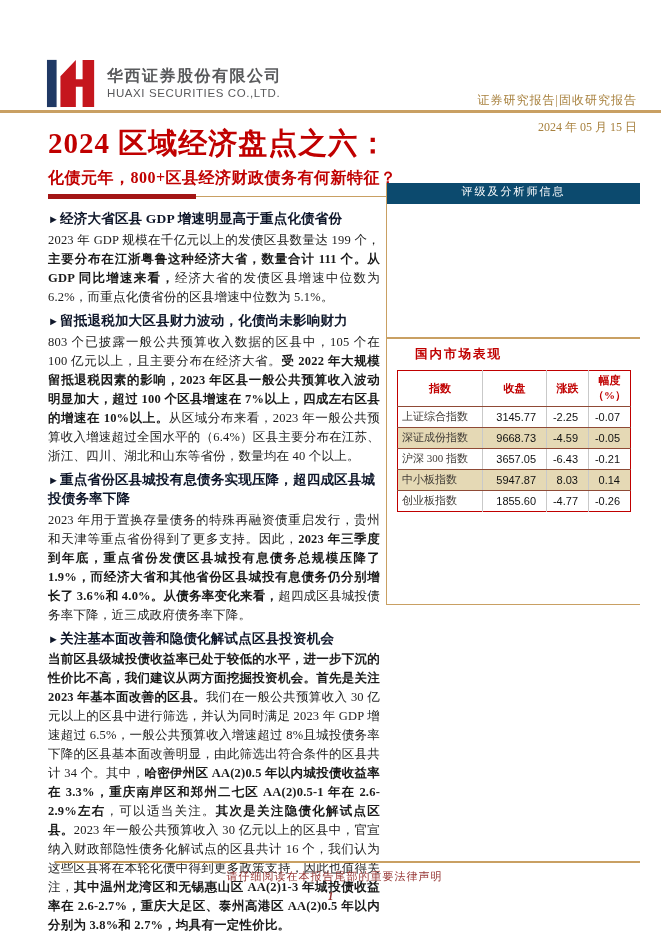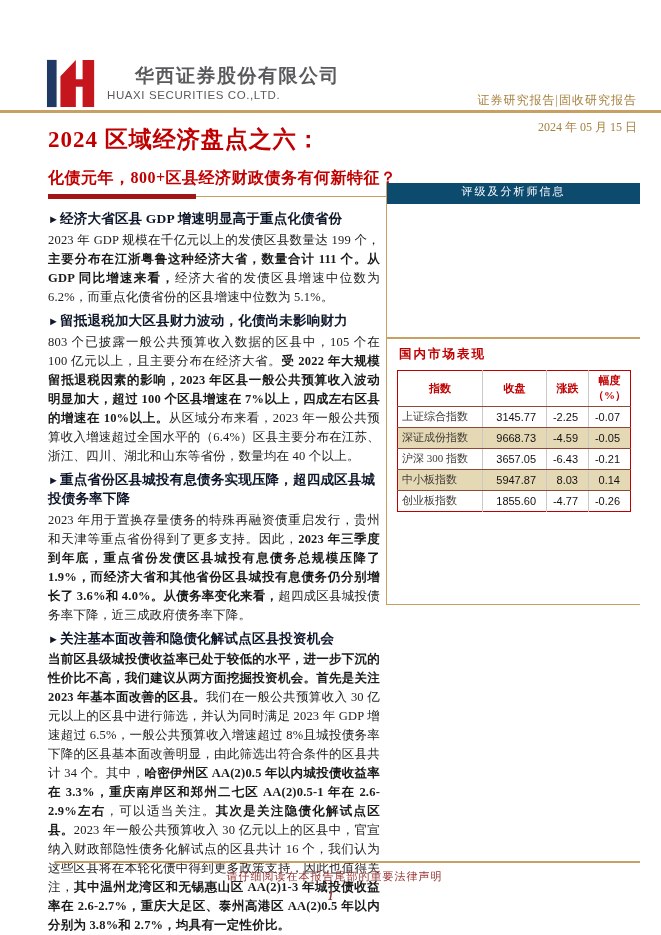--- a/index.html
+++ b/index.html
@@ -8,32 +8,32 @@
     position:relative; width:661px; height:935px; margin:0 auto;
     background:#ffffff; overflow:hidden;
     font-family:"Liberation Serif","DejaVu Serif",serif;
     color:#1a1a1a;
   }
   
   .logo { position:absolute; left:46px; top:56px; display:flex; align-items:center; gap:9px; }
   .logo-mark { width:52px; height:54px; }
   .company-cn {
     font-family:"Liberation Sans","DejaVu Sans",sans-serif;
-    font-size:19px; font-weight:700; color:#595a5c; letter-spacing:1.5px; line-height:1.15;margin-left:28px;
+    font-size:16px; font-weight:700; color:#595a5c; letter-spacing:1.5px; line-height:1.15;
   }
   .company-en {
     font-family:"Liberation Sans","DejaVu Sans",sans-serif;
     font-size:11.5px; color:#595a5c; letter-spacing:0.6px; margin-top:2px;
   }
   .report-type { position:absolute; right:24px; top:92px; font-size:12px; color:#a8813e; letter-spacing:1px; }
   .rule-top { position:absolute; left:0; top:110px; width:661px; height:3px; background:#c9a063; }
   .date { position:absolute; right:24px; top:119px; font-size:12px; color:#a8813e; }
 
   
-  .title { position:absolute; left:48px; top:124px; font-size:23px; font-weight:600; color:#c00000; letter-spacing:1px; }
+  .title { position:absolute; left:48px; top:124px; font-size:29px; font-weight:600; color:#c00000; letter-spacing:1px; }
   .subtitle { position:absolute; left:48px; top:168px; font-size:16px; font-weight:700; color:#c00000; letter-spacing:0.5px; }
   .divider { position:absolute; left:48px; top:194px; width:338px; height:5px; }
   .divider-red { position:absolute; left:0; top:0; width:148px; height:4.5px; background:#a31515; }
   .divider-gold { position:absolute; left:148px; top:1.5px; right:0; height:1.5px; background:#c9a063; }
 
   
   .left-col { position:absolute; left:48px; top:206px; width:332px; }
   .sec-h {
     color:#0f172a; font-weight:700; font-size:13.5px; line-height:1.4;
     margin-top:4px; letter-spacing:0.2px;
@@ -49,21 +49,21 @@
   .sidebar {
     position:absolute; left:386px; top:183px; width:254px; height:422px;
     border-left:1px solid #c9a063; border-bottom:1.5px solid #c9a063;
   }
   .sb-bar {
     height:21px; background:#0c4a6e; color:#ffffff; text-align:center;
     font-size:11px; line-height:17px; letter-spacing:2px;
   }
   .sb-space { height:133px; }
   .sb-rule { height:1.5px; background:#c9a063; }
-  .sb-market-title { color:#c00000; font-weight:700; font-size:12.5px; letter-spacing:2px; margin:7px 0 7px 12px; }
+  .sb-market-title { color:#c00000; font-weight:700; font-size:12.5px; letter-spacing:2px; margin:7px 0 7px 28px; }
   .sb-table {
     margin-left:10px; width:234px; border-collapse:collapse; font-size:11px;
     border:1.5px solid #c00000;
   }
   .sb-table th {
     color:#c00000; font-weight:700; text-align:center; padding:2.5px 2px;
     border-bottom:1px solid #8f4a36; border-right:1px solid #c9c9c9;
   }
   .sb-table td {
     padding:2.5px 4px; border-bottom:1px solid #8f4a36; border-right:1px solid #c9c9c9;

